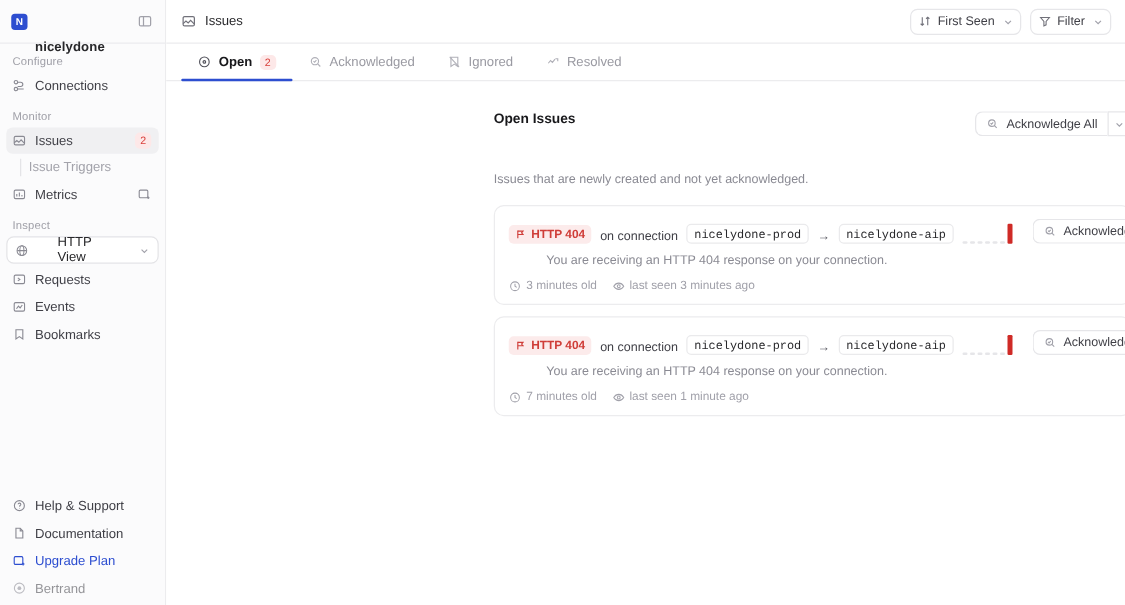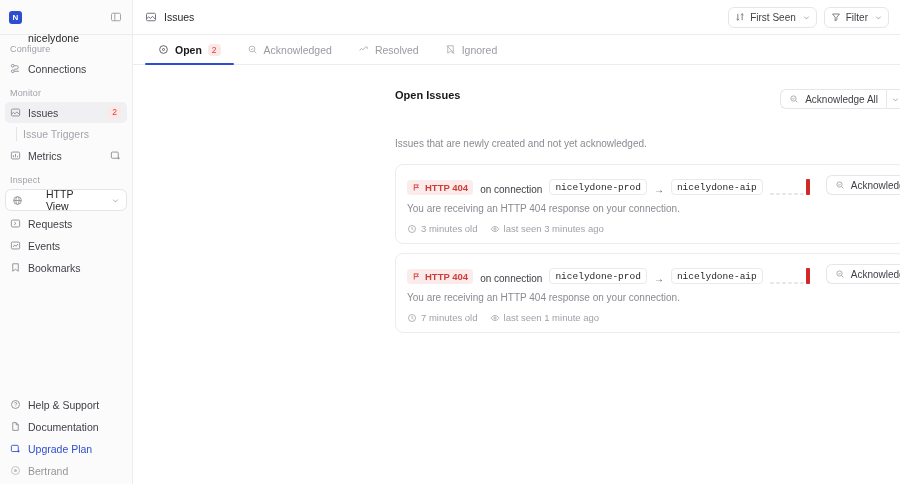--- a/index.html
+++ b/index.html
@@ -27,21 +27,21 @@
     border-bottom: 1px solid #ececee;
     gap: 6px;
   }
   .logo {
     width: 13px; height: 13px; border-radius: 3px;
     background: #2d4ed0;
     color: #fff; font-size: 8px; font-weight: 700;
     display: flex; align-items: center; justify-content: center;
     flex: 0 0 13px;
   }
-  .brand { font-size: 10.5px; font-weight: 400; color: #27272a; letter-spacing: .1px; margin-top: 42px; }
+  .brand { font-size: 10.5px; font-weight: 700; color: #27272a; letter-spacing: .1px; margin-top: 42px; }
   .sb-collapse { margin-left: auto; display: flex; align-items: center; justify-content: center;
     width: 16px; height: 16px; color: #a1a1aa; cursor: pointer; }
 
   .sb-scroll { flex: 1 1 auto; padding-top: 9px; overflow: hidden; }
   .sb-group-label {
     font-size: 9px; color: #a0a0a8; font-weight: 400;
     padding: 0 0 4px 10px; letter-spacing: .15px;
   }
   .sb-group { margin-bottom: 9px; }
   .sb-item {
@@ -177,21 +177,21 @@
   .spark i.hot { background: #cf2a26; }
   .card-actions { display: flex; align-items: stretch; gap: 5px; }
   .ack-btn {
     display: flex; align-items: center; gap: 6px;
     height: 20px; padding: 0 8px;
     border: 1px solid #e6e6e9; border-right: none;
     border-radius: 6px 0 0 6px; background: #fff;
     font-size: 10px; color: #3f3f46; cursor: pointer; white-space: nowrap;
   }
   .ack-btn .ico { width: 10px; height: 10px; color: #a1a1aa; display: flex; align-items: center; }
-  .card-desc { font-size: 10px; color: #8a8a93; margin-top: 8px; }
+  .card-desc { font-size: 10px; color: #8a8a93; margin-top: 8px; margin-left: 30px; }
   .card-meta { display: flex; align-items: center; gap: 12px; margin-top: 9px; }
   .meta-item { display: flex; align-items: center; gap: 4px; font-size: 9.5px; color: #a1a1aa; }
   .meta-item .ico { width: 10px; height: 10px; display: flex; align-items: center; }
   svg { display: block; }
 </style>
 </head>
 <body>
 
 <div class="app">
 
@@ -402,34 +402,34 @@
             <circle cx="7.2" cy="7.2" r="4.2"></circle>
               <path d="M10.4 10.4l3 3"></path>
               <path d="M5.5 7.2l1.3 1.3 2.1-2.4"></path>
           </svg>
         </span>
         <span>Acknowledged</span>
       </div>
       <div class="tab">
         <span class="ico">
           <svg width="11" height="11" viewBox="0 0 16 16" fill="none" stroke="currentColor" stroke-width="1.3">
+            <path d="M4 2.6h8v10.8l-4-2.8-4 2.8z"></path>
+              <path d="M2.6 2.2l10.8 11.6"></path>
+          </svg>
+        </span>
+        <span>Ignored</span>
+      </div>
+      <div class="tab">
+        <span class="ico">
+          <svg width="11" height="11" viewBox="0 0 16 16" fill="none" stroke="currentColor" stroke-width="1.3">
             <path d="M2.4 9.6l2.6-3.2 2.2 2.2 3-3.8"></path>
               <path d="M10.6 4.4h2.8v2.8"></path>
           </svg>
         </span>
         <span>Resolved</span>
-      </div>
-      <div class="tab">
-        <span class="ico">
-          <svg width="11" height="11" viewBox="0 0 16 16" fill="none" stroke="currentColor" stroke-width="1.3">
-            <path d="M4 2.6h8v10.8l-4-2.8-4 2.8z"></path>
-              <path d="M2.6 2.2l10.8 11.6"></path>
-          </svg>
-        </span>
-        <span>Ignored</span>
       </div>
     </nav>
 
     <div class="content">
       <div class="content-inner">
 
         <div class="sec-head">
           <div>
             <div class="sec-title">Open Issues</div>
             <div class="sec-sub">Issues that are newly created and not yet acknowledged.</div>

